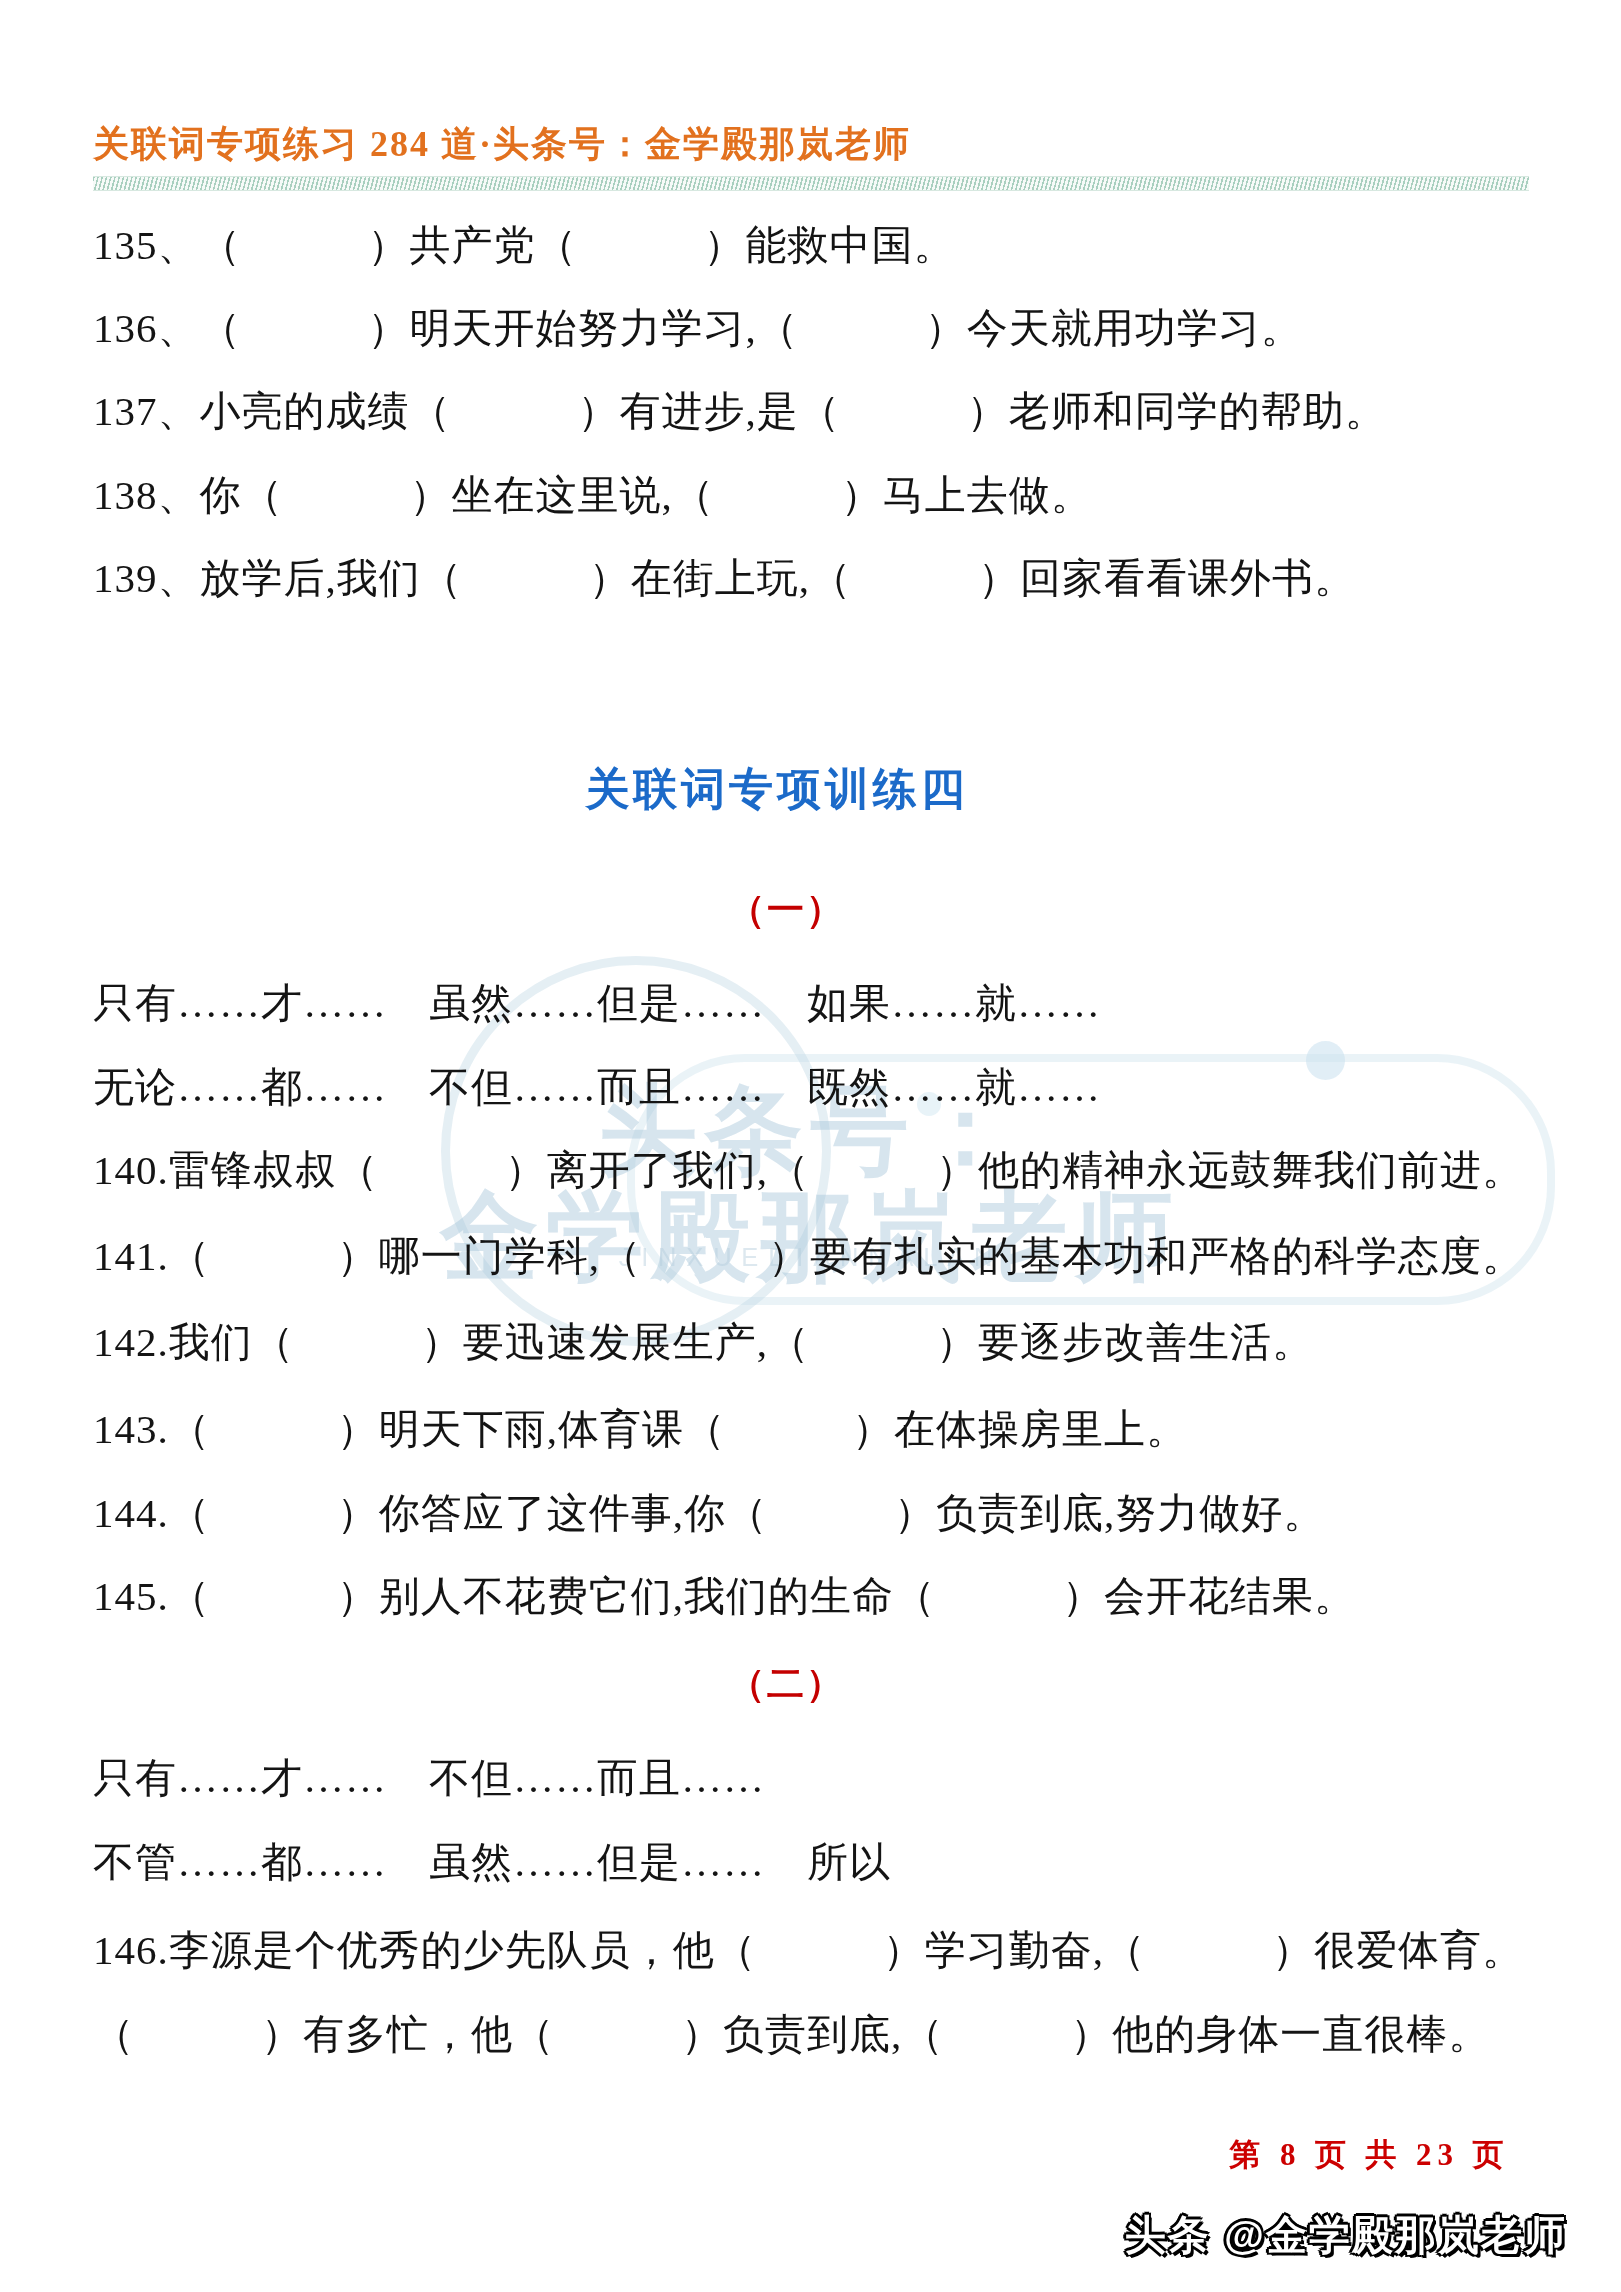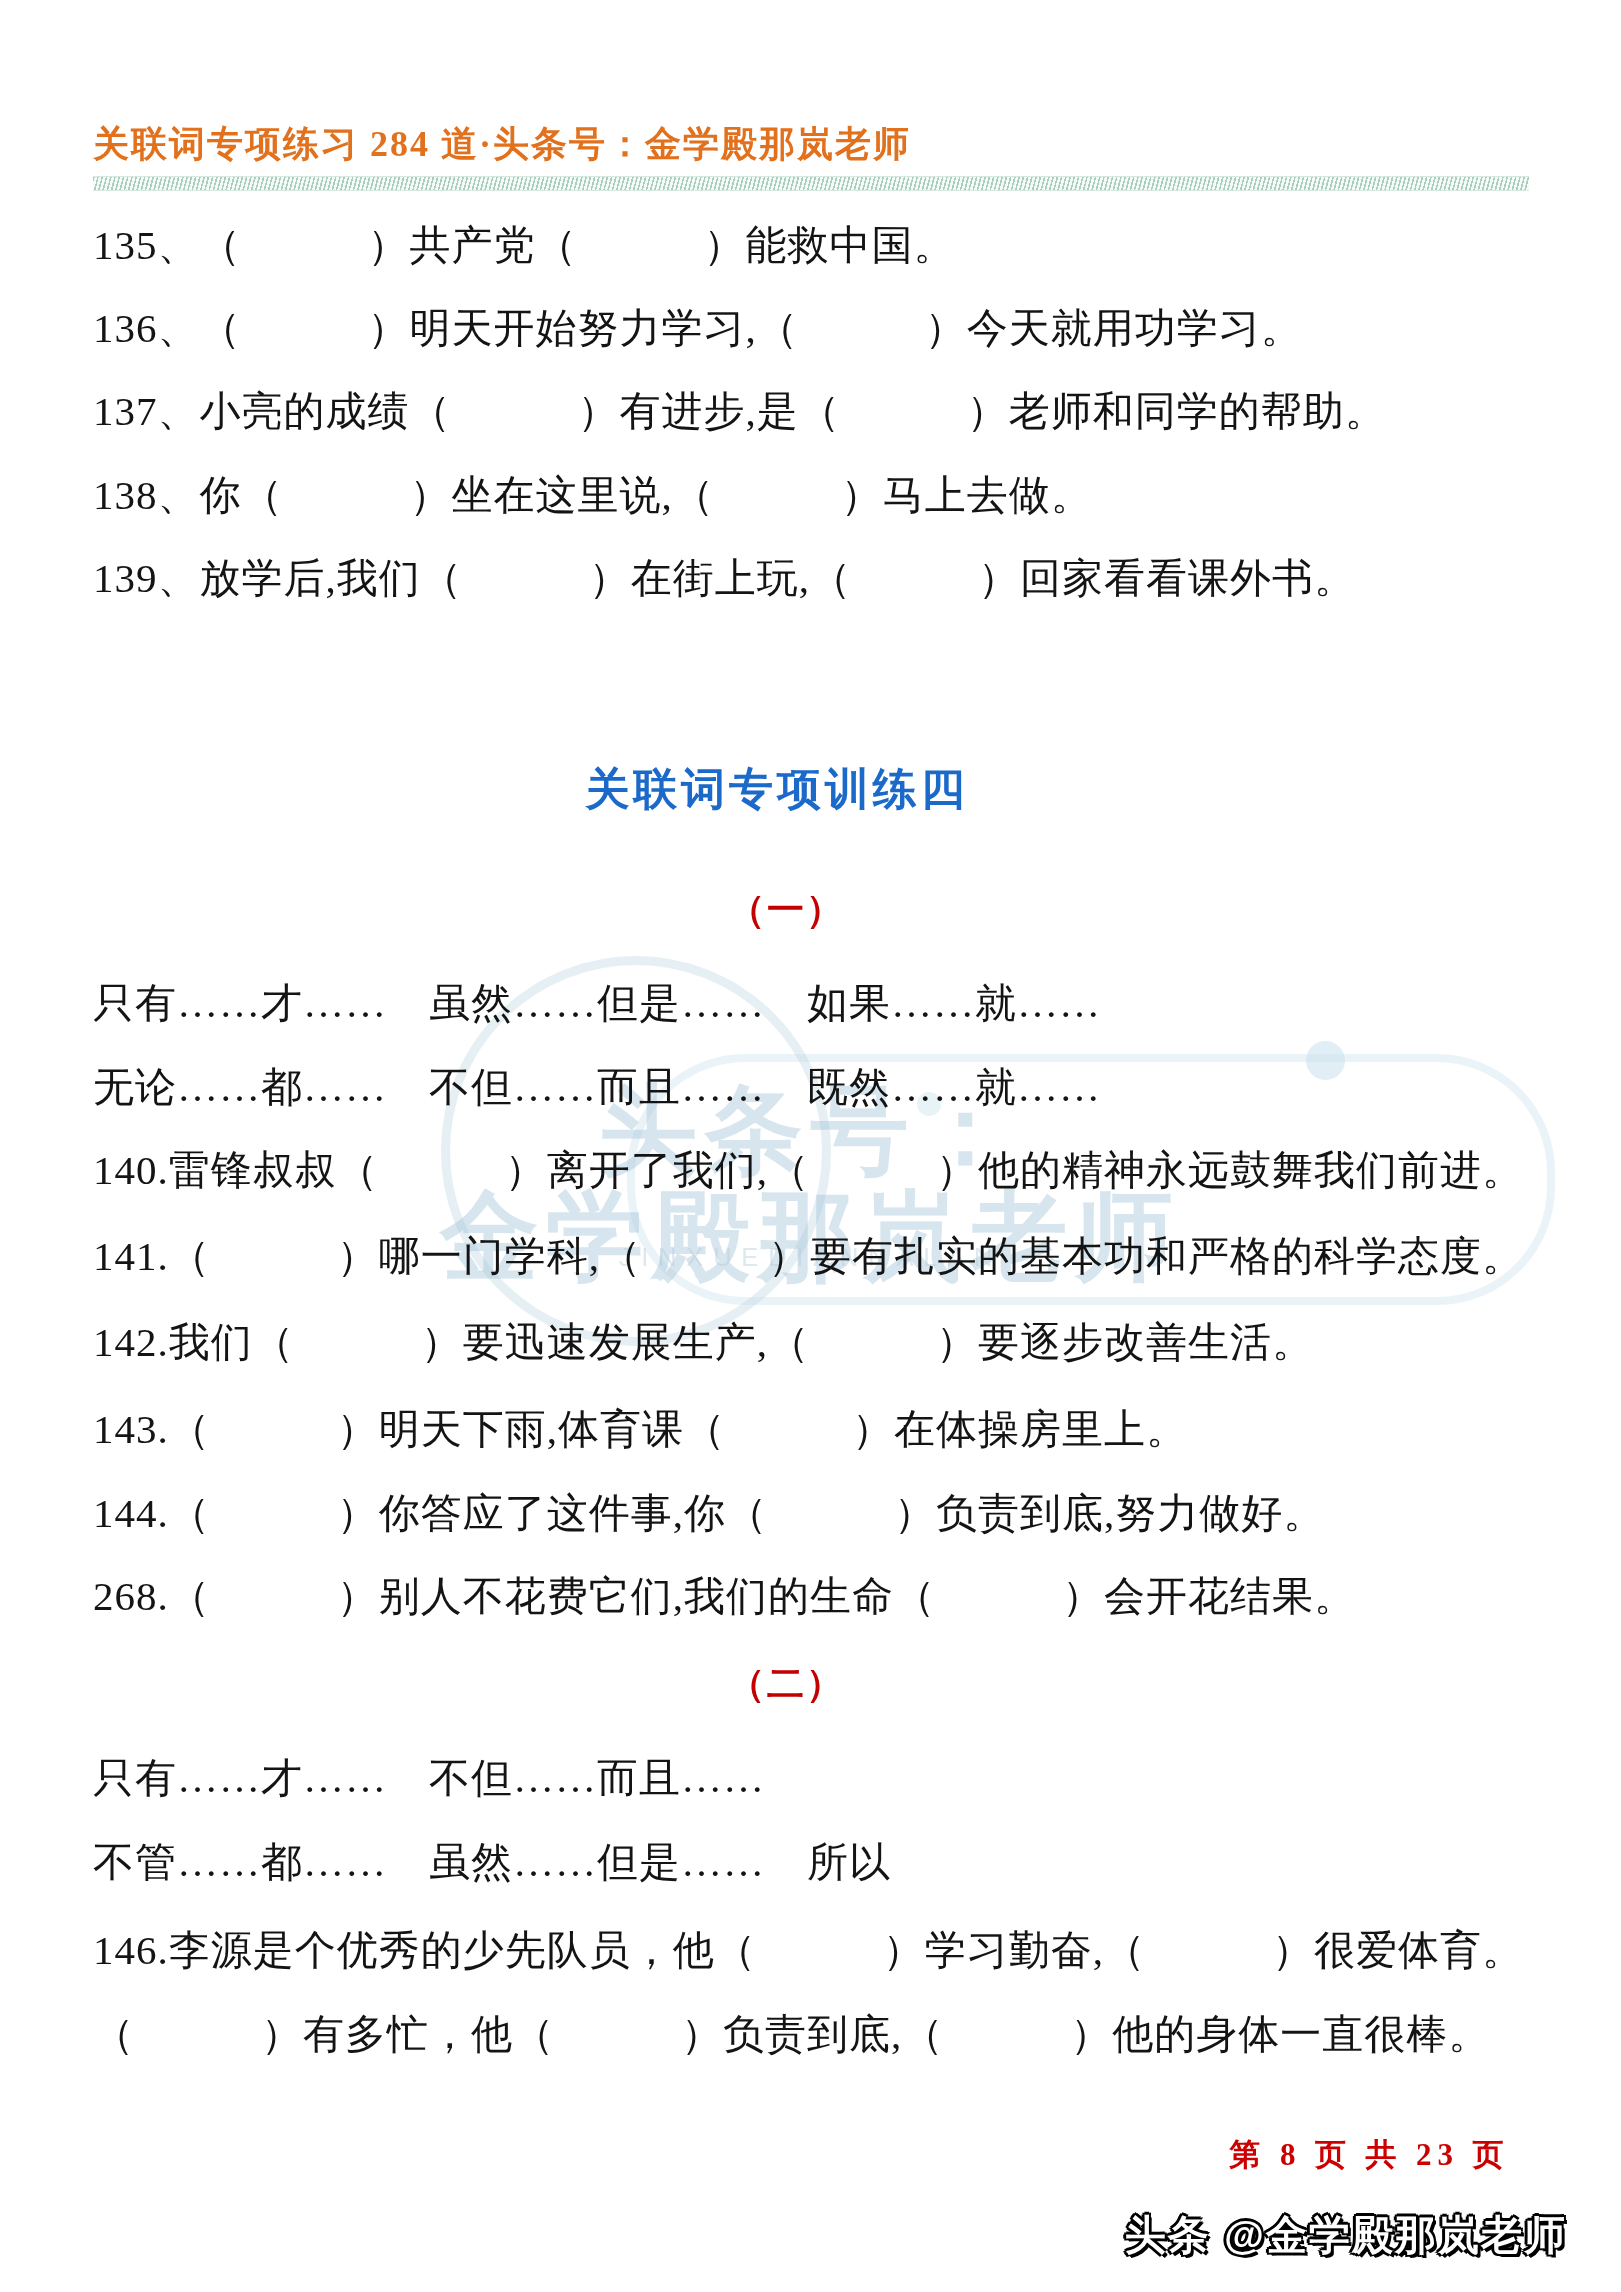--- a/index.html
+++ b/index.html
@@ -111,21 +111,21 @@
     <div class="sec-mark" style="top:885px;color:#C40000;">（一）</div>
 
     <div class="line" style="top:976px">只有……才……　虽然……但是……　如果……就……</div>
     <div class="line" style="top:1060px">无论……都……　不但……而且……　既然……就……</div>
 
     <div class="line" style="top:1143px">140.雷锋叔叔（　　　）离开了我们,（　　　）他的精神永远鼓舞我们前进。</div>
     <div class="line" style="top:1229px">141.（　　　）哪一门学科,（　　　）要有扎实的基本功和严格的科学态度。</div>
     <div class="line" style="top:1315px">142.我们（　　　）要迅速发展生产,（　　　）要逐步改善生活。</div>
     <div class="line" style="top:1402px">143.（　　　）明天下雨,体育课（　　　）在体操房里上。</div>
     <div class="line" style="top:1486px">144.（　　　）你答应了这件事,你（　　　）负责到底,努力做好。</div>
-    <div class="line" style="top:1569px">268.（　　　）别人不花费它们,我们的生命（　　　）会开花结果。</div>
+    <div class="line" style="top:1569px">145.（　　　）别人不花费它们,我们的生命（　　　）会开花结果。</div>
 
     <div class="sec-mark" style="top:1659px;color:#C40000;">（二）</div>
 
     <div class="line" style="top:1751px">只有……才……　不但……而且……</div>
     <div class="line" style="top:1835px">不管……都……　虽然……但是……　所以</div>
 
     <div class="line" style="top:1923px">146.李源是个优秀的少先队员，他（　　　）学习勤奋,（　　　）很爱体育。</div>
     <div class="line" style="top:2007px">（　　　）有多忙，他（　　　）负责到底,（　　　）他的身体一直很棒。</div>
 
     <div class="footer" style="color:#CC0000;">第 8 页 共 23 页</div>

